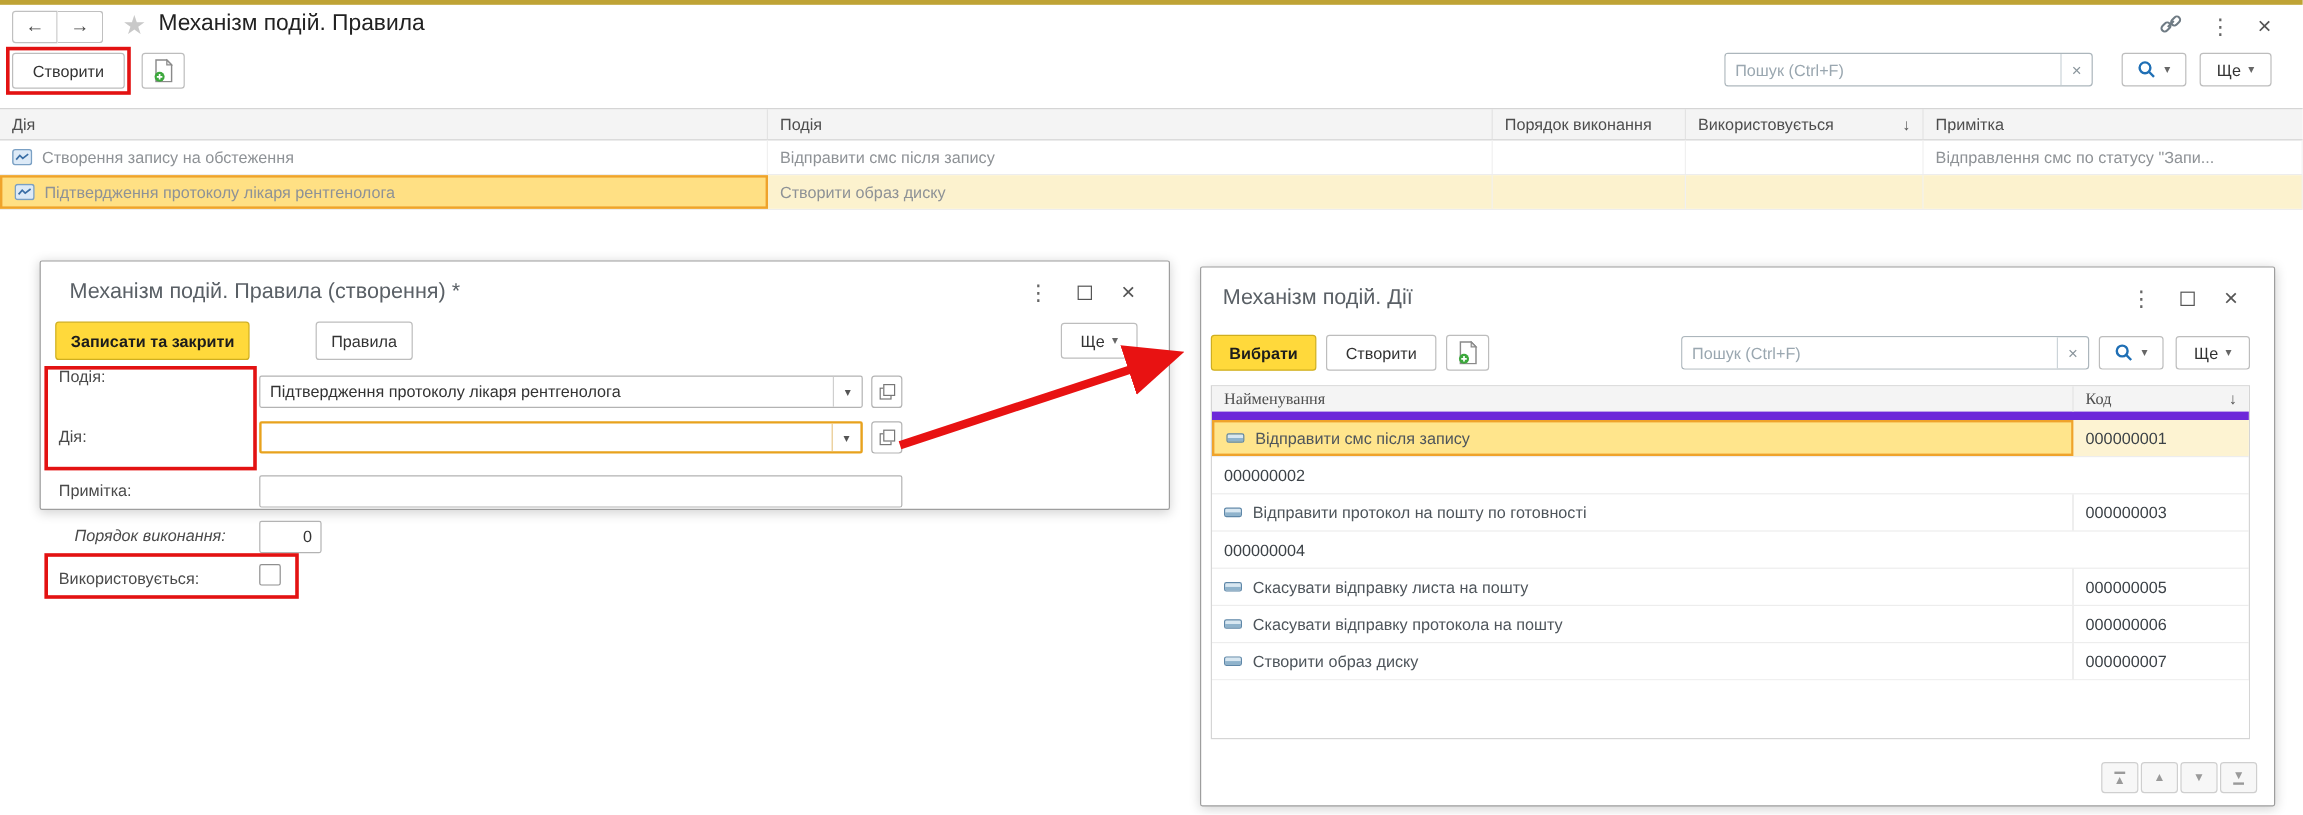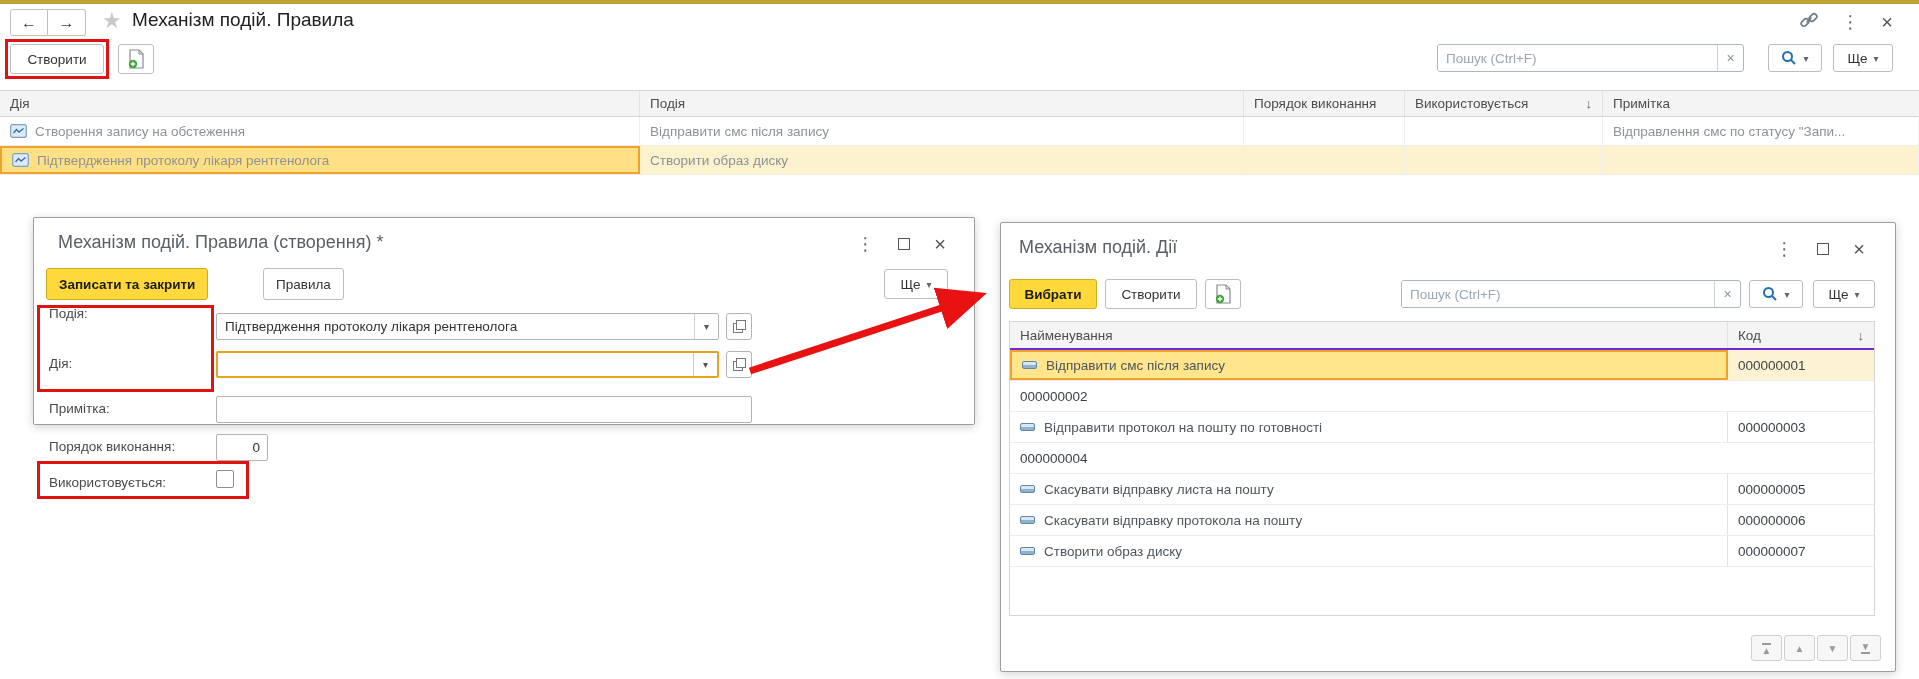--- a/index.html
+++ b/index.html
@@ -108,21 +108,21 @@
   .lnk-open::after  { content:""; position:absolute; right:0; top:0; width:8px; height:8px; border:1px solid #777; background:#fff; }
   .num-field {
     position:absolute; border:1px solid #b3b3b3; border-radius:2px; height:27px;
     display:flex; align-items:center; justify-content:flex-end; padding:0 7px; color:#333;
   }
   .checkbox { position:absolute; width:18px; height:18px; border:1px solid #8f8f8f; border-radius:2px; background:#fff; cursor:pointer; }
 
   
   .d2-table { position:absolute; left:8px; top:98px; width:866px; border:1px solid #d5d5d5; }
   .d2-row { display:grid; grid-template-columns:718px 1fr; }
-  .d2-head { background:#f4f4f4; border-bottom:2px solid #6d28d9; height:28px; color:#4d4d4d; }
+  .d2-head { background:#f4f4f4; border-bottom:7px solid #6d28d9; height:28px; color:#4d4d4d;font-family:Liberation Serif, serif; }
   .d2-cell { padding:0 10px; display:flex; align-items:center; height:100%;
     border-right:1px solid #e3e3e3; overflow:hidden; white-space:nowrap; }
   .d2-cell:last-child { border-right:none; }
   .d2-body { height:31px; border-bottom:1px solid #ededed; color:#4e555b; }
   .d2-code { color:#3c4247; }
   .d2-selected .d2-cell { background:#fdf3d2; }
   .d2-selected .d2-name-cell { background:#ffe58c; border:2px solid #efa32b; }
   .d2-filler { height:48px; background:#fff; }
   .item-icon {
     flex:0 0 auto; width:15px; height:8px; margin-right:9px; border:1px solid #5e87a8; border-radius:2px;
@@ -291,21 +291,21 @@
   </div>
   <button class="open-btn" style="left:692px; top:133px;">
       <span class="lnk-open"></span>
     </button>
 
   <div class="form-label" style="left:15px; top:183px;">Примітка:</div>
   <div class="fieldbox" style="left:182px; top:178px; width:536px;">
     <div class="field-text"></div>
   </div>
 
-  <div class="form-label" style="left:15px; top:221px;">Порядок виконання:</div>
+  <div class="form-label" style="left:28px; top:221px;font-style:italic;">Порядок виконання:</div>
   <div class="num-field" style="left:182px; top:216px; width:52px;">
       <span>0</span>
     </div>
 
   <div class="form-label" style="left:15px; top:257px;">Використовується:</div>
   <span class="checkbox" style="left:182px; top:252px;"></span>
 </div>
 
 <div class="red-box" style="left:37px; top:305px; width:177px; height:87px;"></div>
 <div class="red-box" style="left:37px; top:461px; width:212px; height:38px;"></div>

